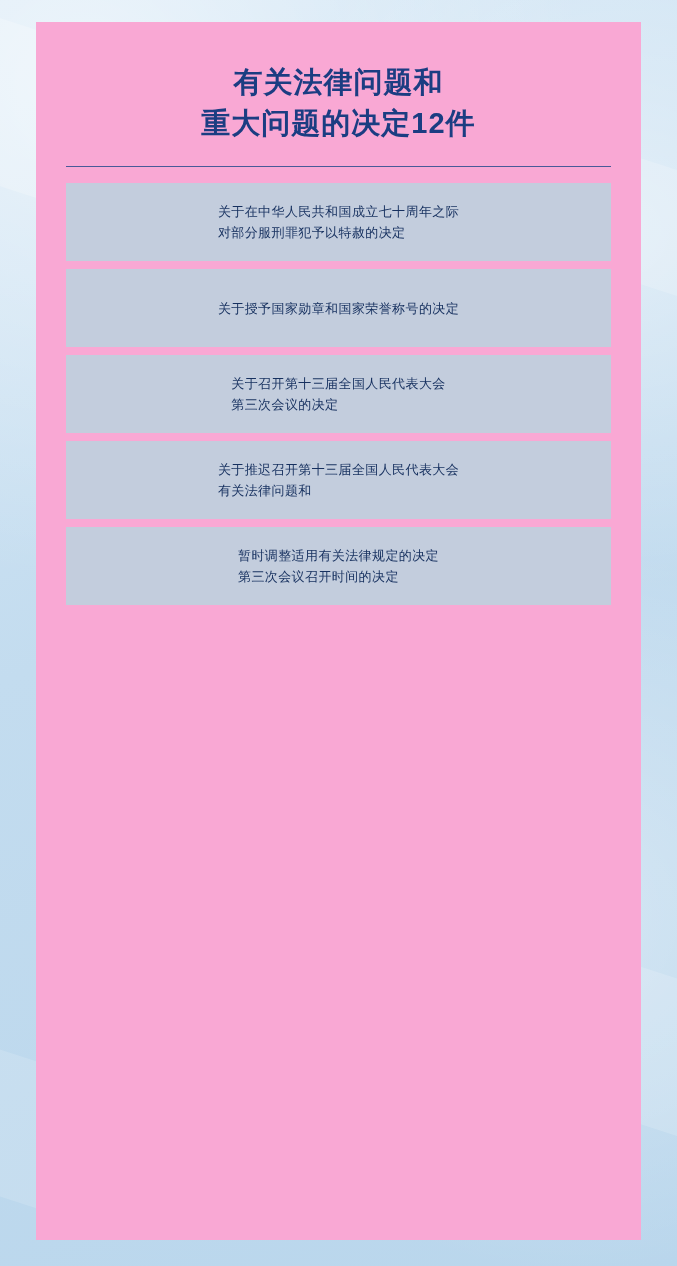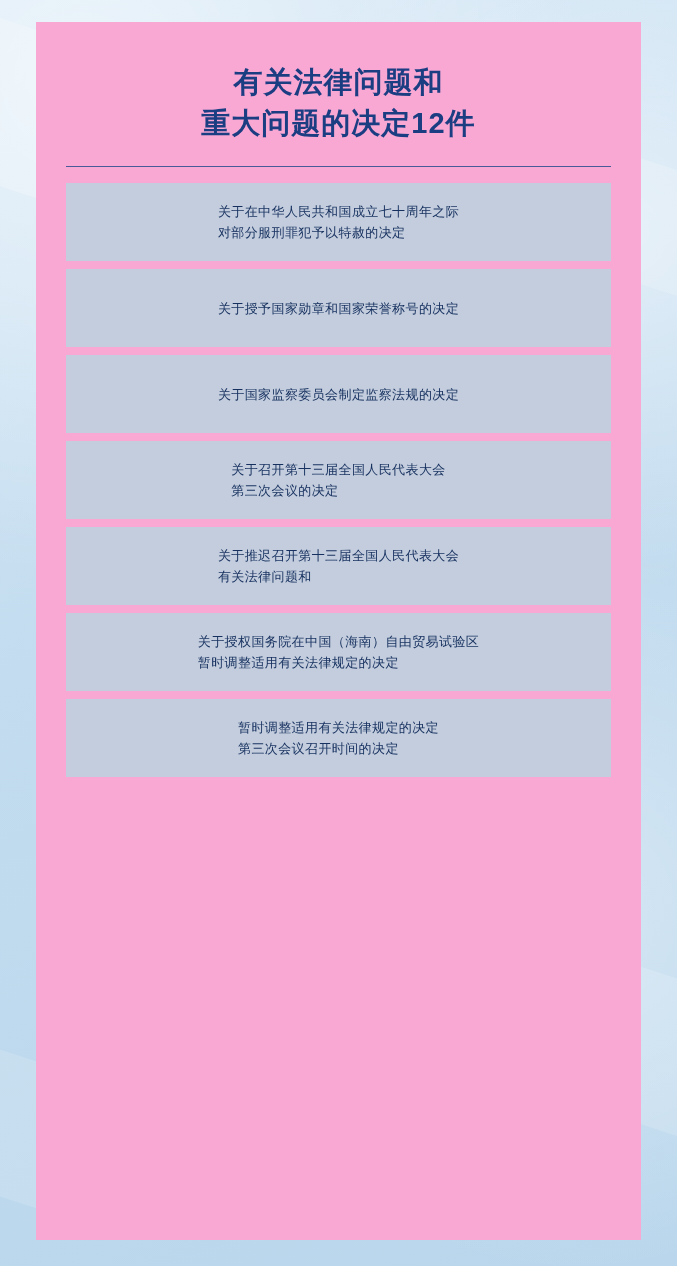--- a/index.html
+++ b/index.html
@@ -99,23 +99,20 @@
 </div>
 
 <div class="card">
   <h1 class="title">有关法律问题和
 重大问题的决定12件</h1>
   <div class="divider"></div>
   <div class="list">
     <div class="item two-line">关于在中华人民共和国成立七十周年之际
 对部分服刑罪犯予以特赦的决定</div>
     <div class="item one-line">关于授予国家勋章和国家荣誉称号的决定</div>
-    <div class="item one-line">关于国家监察委员会制定监察法规的决定</div>
     <div class="item two-line">关于召开第十三届全国人民代表大会
 第三次会议的决定</div>
     <div class="item two-line">关于推迟召开第十三届全国人民代表大会
 有关法律问题和</div>
-    <div class="item two-line">关于授权国务院在中国（海南）自由贸易试验区
-暂时调整适用有关法律规定的决定</div>
     <div class="item two-line">暂时调整适用有关法律规定的决定
 第三次会议召开时间的决定</div>
   </div>
 </div>
 
 </body></html>

